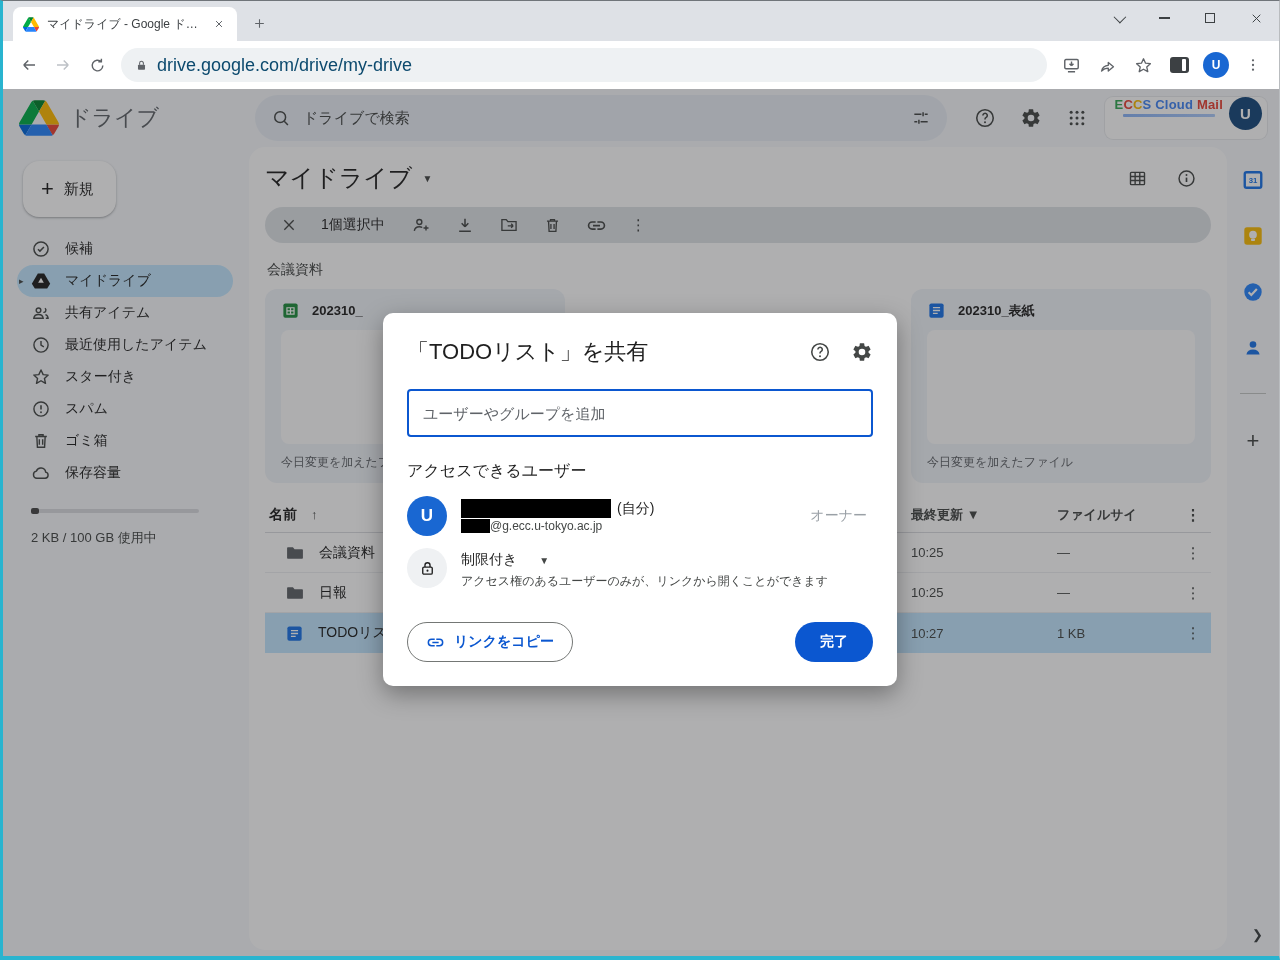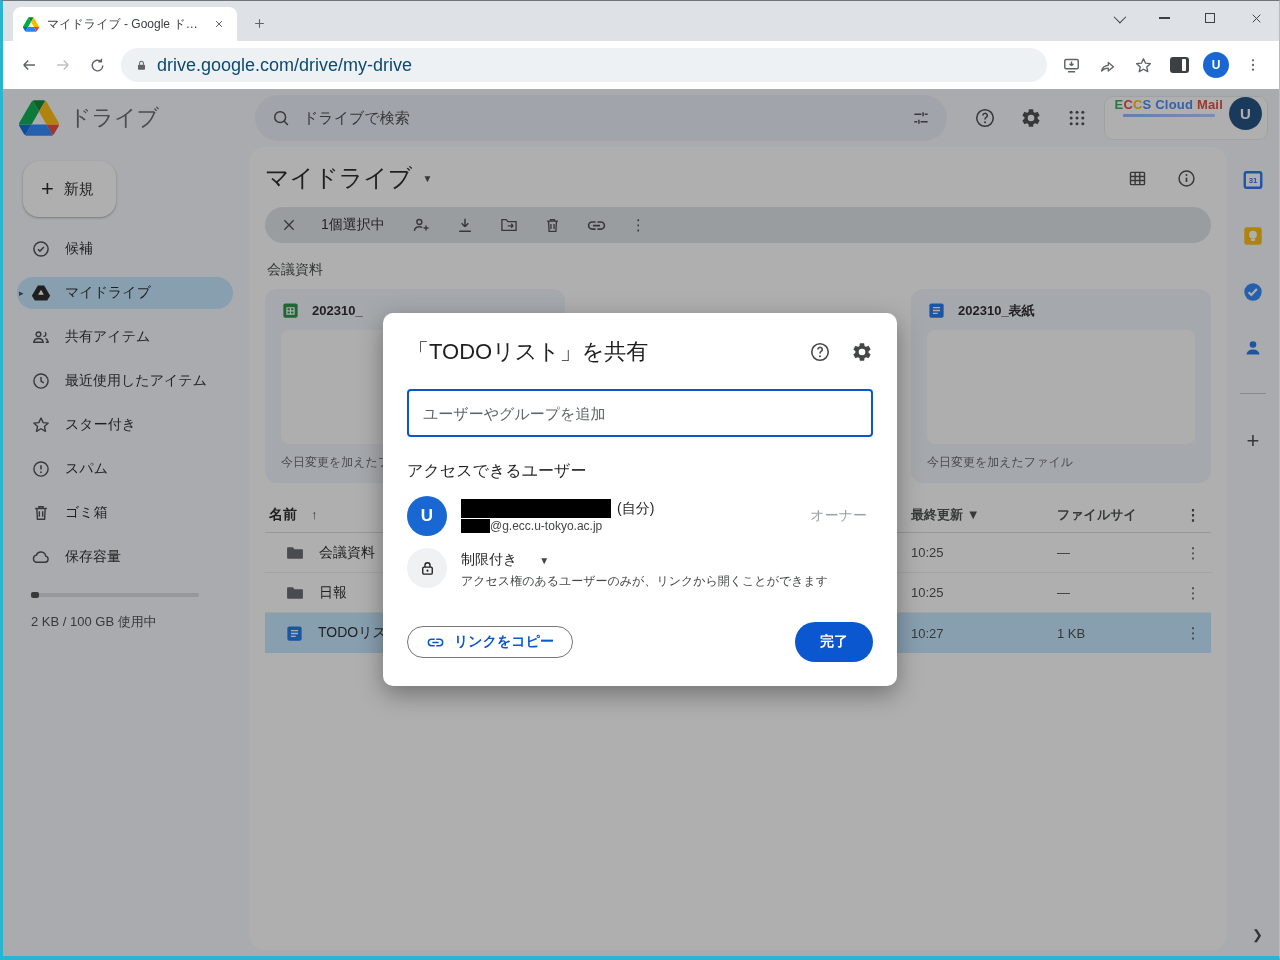--- a/index.html
+++ b/index.html
@@ -47,21 +47,21 @@
   .eccs-txt{ display:flex; flex-direction:column; align-items:center; }
   .eccs-title{ font-size:13px; font-weight:bold; letter-spacing:.2px; white-space:nowrap; }
   .eccs-sub{ width:92px; height:3px; margin-top:2px; background:linear-gradient(90deg,#8ab4f8,#aecbfa); border-radius:1px; }
   .h-avatar{ width:33px; height:33px; font-size:15px; background:#17497c; }
 
   .drive-body{ flex:1; display:flex; min-height:0; padding-bottom:6px; }
   .sidebar{ width:246px; flex:none; padding:8px 0 0 14px; color:#1f1f1f; }
   .new-btn{ display:inline-flex; align-items:center; gap:10px; height:56px; padding:0 22px 0 18px; background:#fff; border-radius:16px;
     box-shadow:0 1px 2px rgba(60,64,67,.3), 0 1px 3px rgba(60,64,67,.15); font-size:15px; cursor:pointer; margin:6px 0 16px 6px; }
   .plus{ font-size:22px; color:#1f1f1f; }
-  .snav{ display:flex; flex-direction:column; gap:12px; }
+  .snav{ display:flex; flex-direction:column; gap:0; }
   .nav-item{ height:32px; display:flex; align-items:center; gap:14px; padding-left:14px; margin-right:16px; border-radius:16px;
     font-size:14px; color:#1f1f1f; cursor:pointer; position:relative; }
   .nav-item.sel{ background:#c2e7ff; }
   .caret{ position:absolute; left:2px; font-size:9px; color:#444746; }
   .storage-bar{ width:168px; height:4px; background:#dadce0; border-radius:2px; margin:20px 0 0 14px; position:relative; }
   .storage-fill{ position:absolute; left:0; top:-1px; width:8px; height:6px; background:#474747; border-radius:2px; }
   .storage-txt{ font-size:13px; color:#444746; margin:16px 0 0 14px; }
 
   .content{ flex:1; min-width:0; background:#fff; border-radius:16px; padding:2px 16px 0; display:flex; flex-direction:column; }
   .content-top{ height:58px; display:flex; align-items:center; flex:none; }
@@ -114,21 +114,21 @@
   .umail-line{ display:flex; align-items:center; margin-top:1px; }
   .redact-sm{ width:29px; height:14px; background:#000; }
   .umail{ font-size:12px; color:#444746; }
   .urole{ margin-left:auto; font-size:14px; color:#9aa0a6; padding-right:6px; }
   .grow{ display:flex; margin-top:12px; }
   .lock-circ{ width:40px; height:40px; border-radius:50%; background:#eff1f3; display:flex; align-items:center; justify-content:center; flex:none; }
   .gcol{ margin-left:14px; }
   .gsel{ display:flex; align-items:center; gap:22px; font-size:14px; cursor:pointer; padding-top:3px; }
   .gdesc{ font-size:12px; color:#444746; margin-top:4px; }
   .dlg-foot{ display:flex; align-items:center; justify-content:space-between; margin-top:32px; }
-  .copy-btn{ height:32px; border:1px solid #747775; border-radius:20px; background:#fff; display:flex; align-items:center; gap:9px;
+  .copy-btn{ height:40px; border:1px solid #747775; border-radius:20px; background:#fff; display:flex; align-items:center; gap:9px;
     padding:0 18px; color:#0b57d0; font-size:14px; font-weight:bold; cursor:pointer; font-family:"Liberation Sans",sans-serif; }
   .done-btn{ height:40px; border:none; border-radius:20px; background:#0b57d0; color:#fff; padding:0 25px; font-size:14px; font-weight:bold;
     cursor:pointer; font-family:"Liberation Sans",sans-serif; }
 
   .ic{ display:block; }
   .gc1{color:#34a853}.gc2{color:#ea4335}.gc3{color:#fbbc04}.gc4{color:#4285f4}
 </style>
 </head>
 <body>
 

